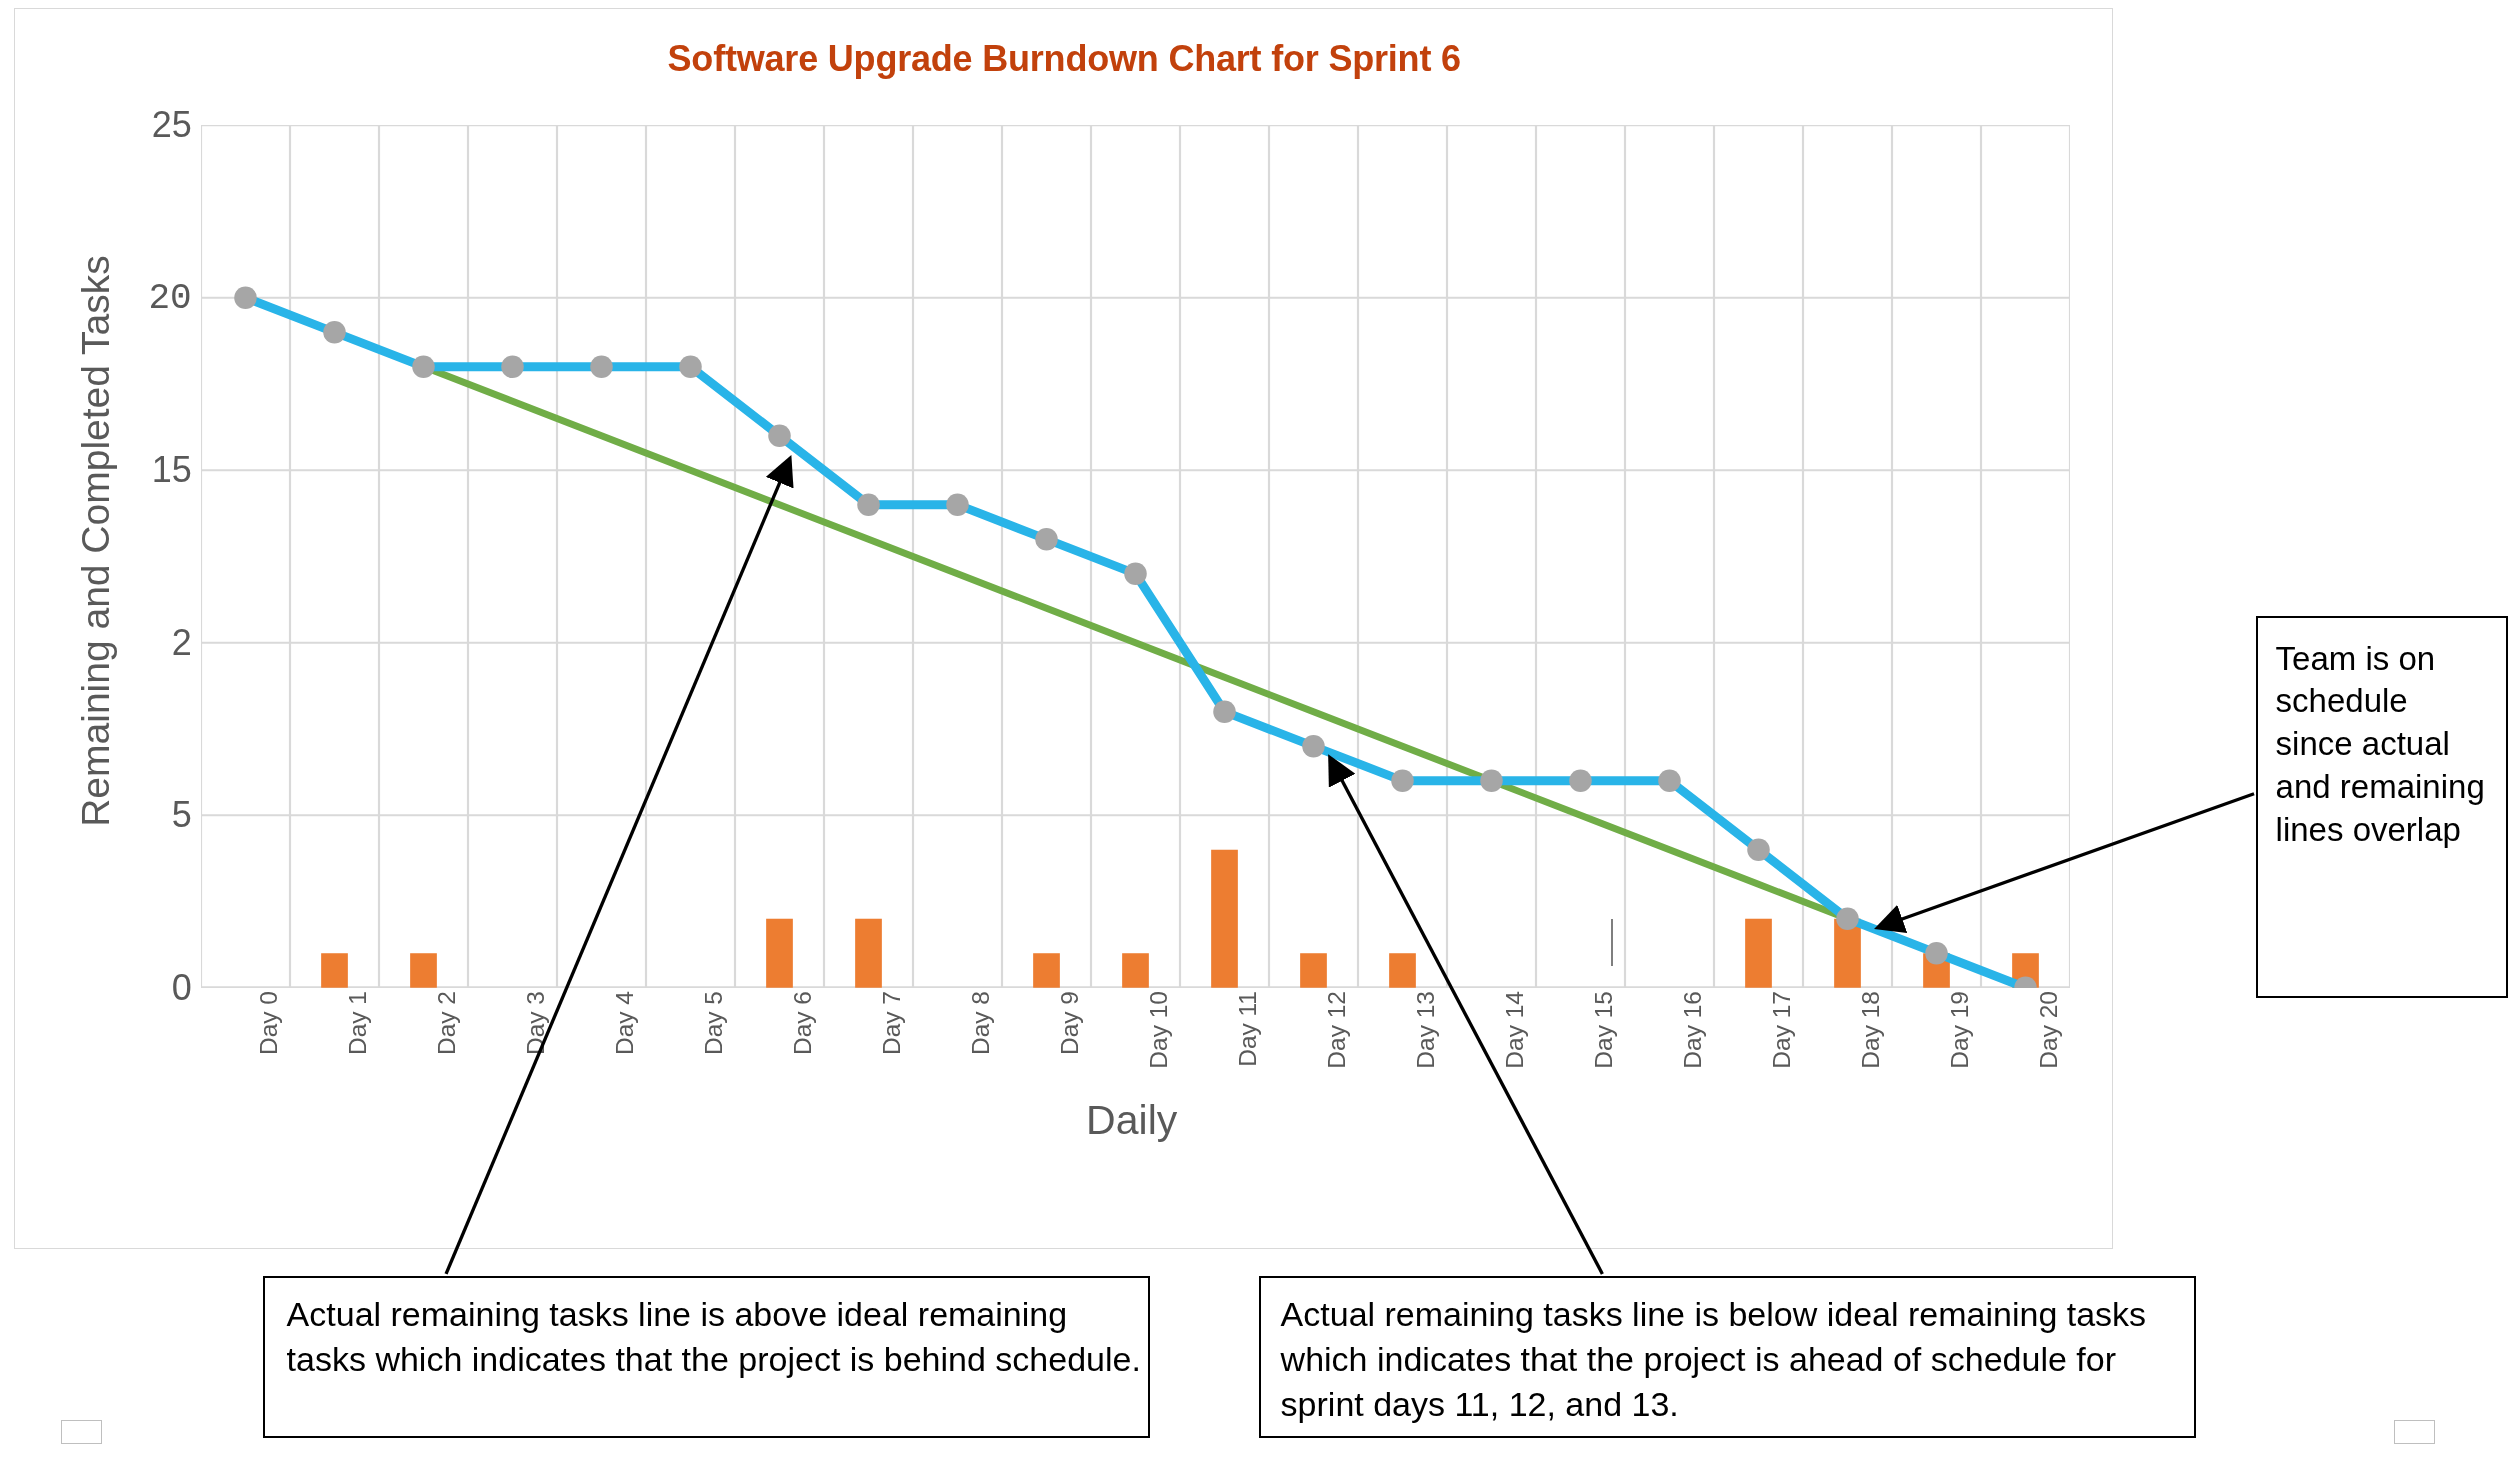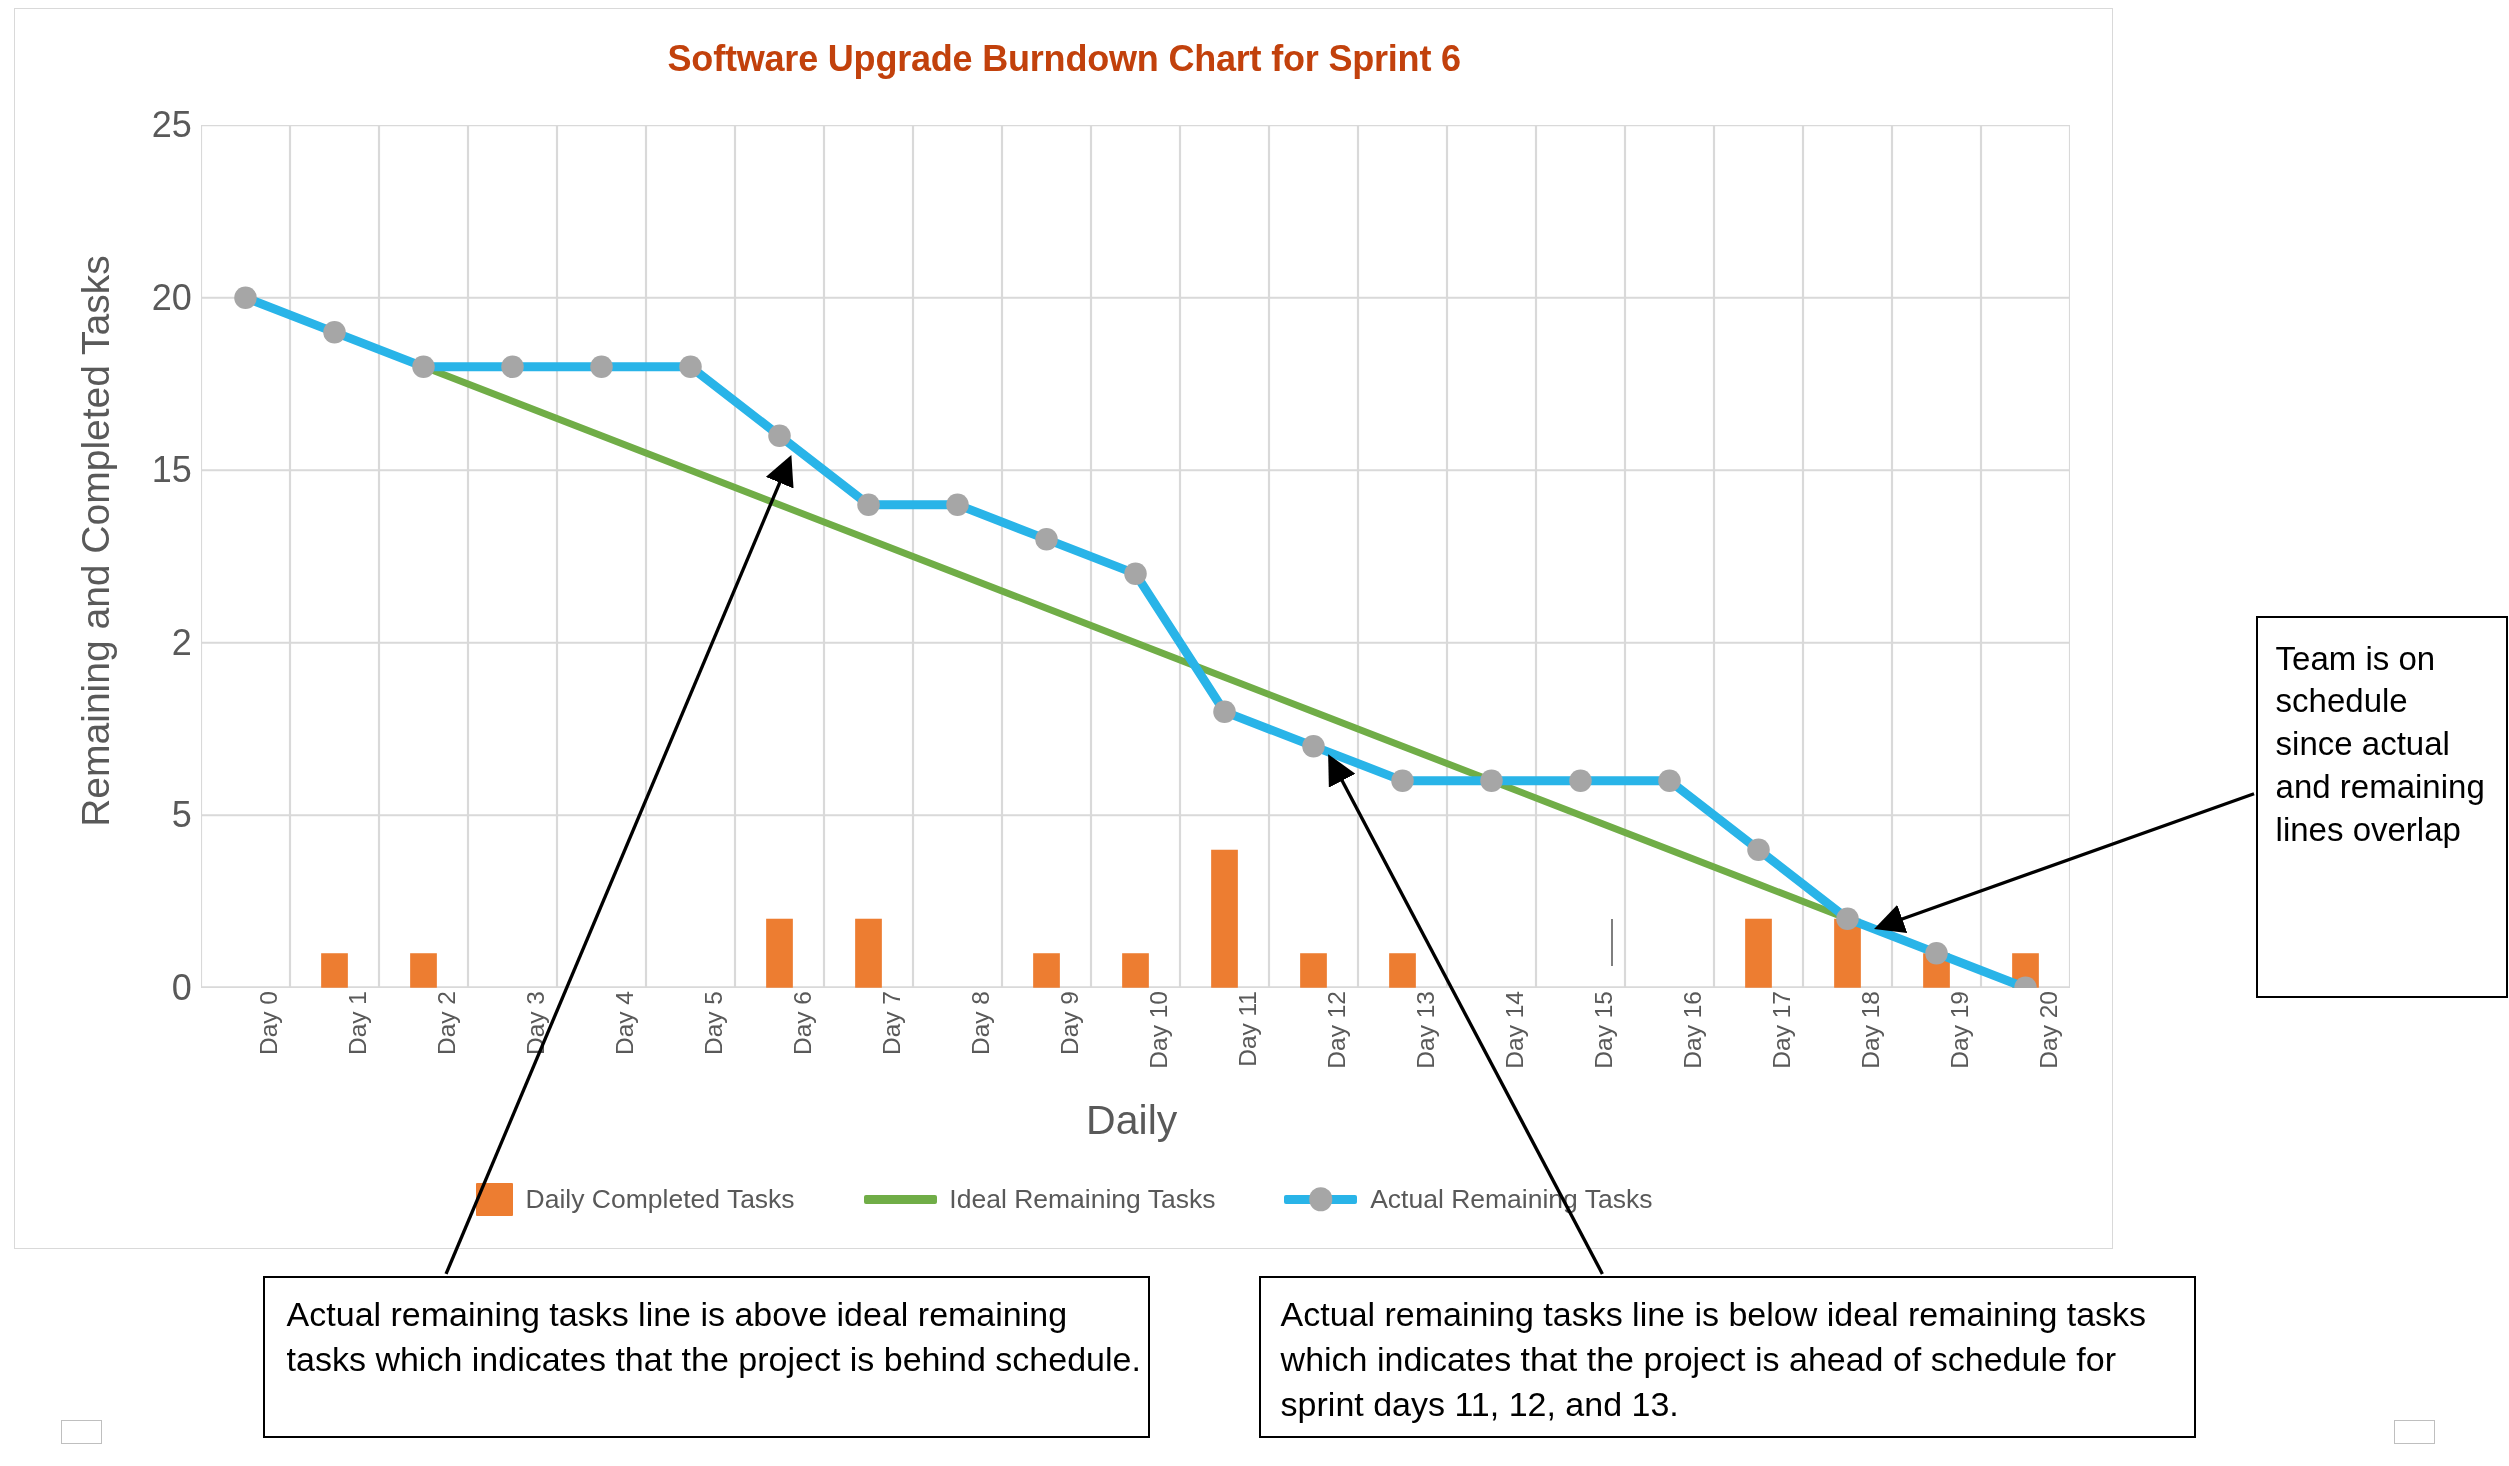--- a/index.html
+++ b/index.html
@@ -184,21 +184,21 @@
 
     <div class="y-axis-title">Remaining and Completed Tasks</div>
 
     <div class="x-axis-title">Daily</div>
 
     <div class="ytick-col" id="ytick-col">
         <div class="ytick" style="top: 863px;">0</div>
         <div class="ytick" style="top: 690px;">5</div>
         <div class="ytick" style="top: 518px;">2</div>
         <div class="ytick" style="top: 345px;">15</div>
-        <div class="ytick" style="top: 173px;">20</div>
+        <div class="ytick" style="top: 173px; font-family: Liberation Mono, monospace;">20</div>
         <div class="ytick" style="top: 0px;">25</div>
       </div>
 
     <div class="plot">
       <svg id="plot-svg" width="1869" height="863" viewBox="0 0 1907 880">
           <line x1="0" y1="880" x2="1907" y2="880" stroke="#D9D9D9" stroke-width="3"></line>
           <line x1="0" y1="704" x2="1907" y2="704" stroke="#D9D9D9" stroke-width="2.2"></line>
           <line x1="0" y1="528" x2="1907" y2="528" stroke="#D9D9D9" stroke-width="2.2"></line>
           <line x1="0" y1="352" x2="1907" y2="352" stroke="#D9D9D9" stroke-width="2.2"></line>
           <line x1="0" y1="176" x2="1907" y2="176" stroke="#D9D9D9" stroke-width="2.2"></line>
@@ -281,36 +281,20 @@
         <div class="xtick" style="left: 1211px; top: 147px;">Day 13</div>
         <div class="xtick" style="left: 1300px; top: 147px;">Day 14</div>
         <div class="xtick" style="left: 1389px; top: 147px;">Day 15</div>
         <div class="xtick" style="left: 1478px; top: 147px;">Day 16</div>
         <div class="xtick" style="left: 1567px; top: 147px;">Day 17</div>
         <div class="xtick" style="left: 1656px; top: 147px;">Day 18</div>
         <div class="xtick" style="left: 1745px; top: 147px;">Day 19</div>
         <div class="xtick" style="left: 1834px; top: 147px;">Day 20</div>
       </div>
 
-    <div class="legend" id="legend">
-        <div class="legend-item">
-          <div class="swatch-bar" style="background: rgb(237, 125, 49);"></div>
-          <span class="legend-label">Daily Completed Tasks</span>
-        </div>
-        <div class="legend-item">
-          <div class="swatch-line" style="background: rgb(112, 173, 71);"></div>
-          <span class="legend-label">Ideal Remaining Tasks</span>
-        </div>
-        <div class="legend-item">
-          <div class="swatch-line" style="background: rgb(41, 180, 232);">
-            <div class="dot"></div>
-          </div>
-          <span class="legend-label">Actual Remaining Tasks</span>
-        </div>
-      </div>
 
     <div class="frame-tick" style="left:1596px;top:910px;width:2px;height:47px;"></div>
   </div>
 
   <div class="callout" id="callout-right">
     <span class="ctext">Team is on schedule since actual and remaining lines overlap</span>
   </div>
 
   <div class="callout" id="callout-left">
     <span class="ctext">Actual remaining tasks line is above ideal remaining tasks which indicates that the project is behind schedule.</span>

